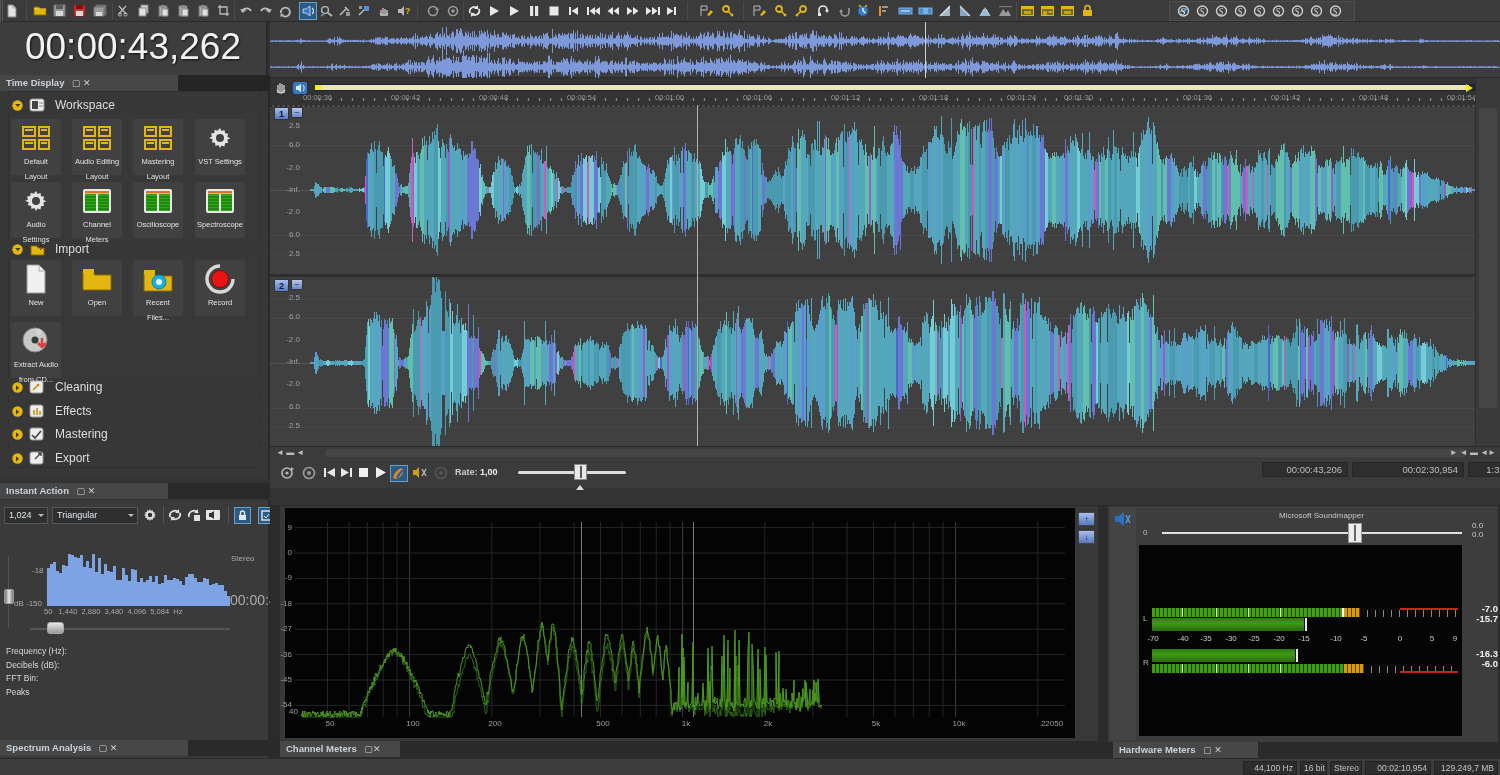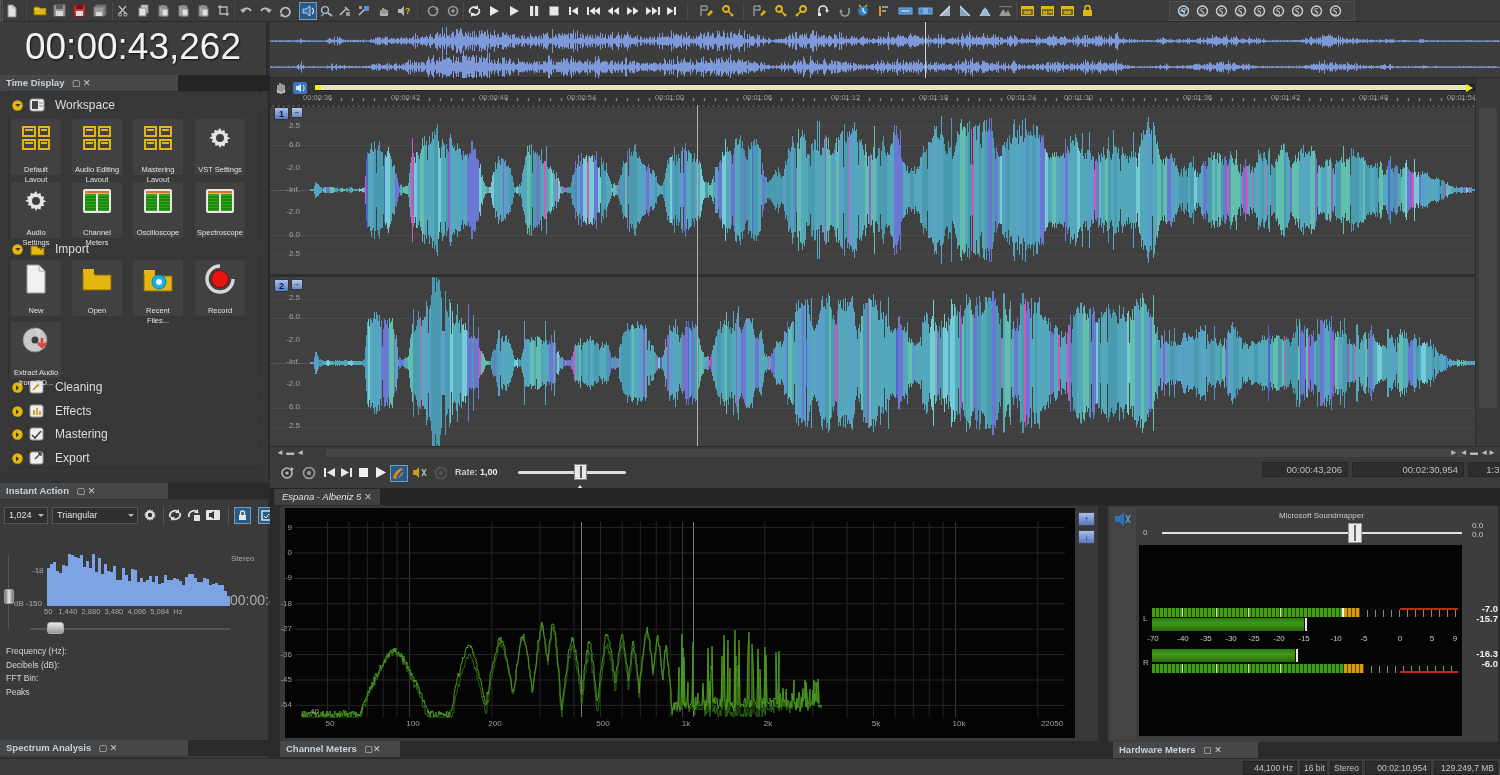--- a/index.html
+++ b/index.html
@@ -13,21 +13,21 @@
 #timedisp .t{font-size:37px;color:#f2f2f2;text-align:center;margin-top:4px;letter-spacing:0px;text-shadow:1px 1px 2px #111}
 .ptab{position:absolute;height:16px;background:#474747;color:#c8d2dc;font-size:9.5px;line-height:16px;padding:0 6px;font-weight:bold}
 .ptabrest{position:absolute;height:16px;background:#252525;left:0;width:270px}
 .ptx{display:inline-block;margin-left:5px;color:#cfcfcf;font-weight:normal;font-size:9px}
 #leftpanel{position:absolute;left:0;top:91px;width:270px;height:388px;background:#373737;border-right:2px solid #2a2a2a}
 .sech{position:absolute;left:8px;width:252px;height:18px;display:flex;align-items:center;background:#373737}
 .sech .slab{color:#ddd;font-size:12px;margin-left:10px}
 .sech .sicon{width:16px;height:14px;display:inline-block}
 .bb{position:absolute;background:#414141;border-radius:2px;text-align:center}
 .bbi{margin-top:4px;height:30px;display:flex;align-items:center;justify-content:center}
-.bbl{font-size:7.5px;color:#e2e2e2;line-height:10px;margin-top:12px}
+.bbl{font-size:7.5px;color:#e2e2e2;line-height:15px;margin-top:1px}
 
 #ia{position:absolute;left:0;top:500px;width:270px;height:258px;background:#3a3a3a;border-right:2px solid #2a2a2a}
 .dd{position:absolute;height:17px;background:#2f2f2f;border:1px solid #555;color:#dfe5ea;font-size:9px;line-height:15px;padding:0 4px}
 .dd:after{content:"";position:absolute;right:3px;top:6px;border:3px solid transparent;border-top-color:#bbb}
 .iabtn{position:absolute;top:7px;width:17px;height:17px}
 .iabtn.bl{background:#2a5b85;border:1px solid #6aa0c8}
 .cml{position:absolute;font-size:8px;color:#9aa29a;width:20px;text-align:right}
 .hwsl{position:absolute;top:634px;font-size:8px;color:#c8c8c8;width:20px;text-align:center}
 .dbl{position:absolute;left:0;width:30px;text-align:right;font-size:8px;color:#9aa0a8}
 .rlab{position:absolute;top:2px;font-size:7.5px;color:#9a9a9a}
@@ -738,23 +738,20 @@
     <div style="position:absolute;left:185px;top:9px;font-size:9px;color:#ccc;font-weight:bold">Rate: <span style="color:#eee">1,00</span></div>
     <div style="position:absolute;left:248px;top:13px;width:108px;height:3px;background:#ddd;border-radius:2px"></div>
     <div style="position:absolute;left:304px;top:6px;width:13px;height:16px;background:#e8e8e8;border:1px solid #888"></div>
     <div style="position:absolute;left:309.5px;top:8px;width:2px;height:12px;background:#555"></div>
     <div style="position:absolute;left:306px;top:23px;width:0;height:0;border:4px solid transparent;border-bottom:5px solid #ddd"></div>
     <div class="tmbox" style="left:992px;width:86px">00:00:43,206</div>
     <div class="tmbox" style="left:1082px;width:112px">00:02:30,954</div>
     <div class="tmbox" style="left:1198px;width:56px">1:3,882</div>
   </div>
 
-  <div style="position:absolute;left:270px;top:488px;width:1230px;height:17px;background:#252525">
-    <div style="position:absolute;left:4px;top:1px;height:16px;background:#3f3f3f;padding:0 8px;font-size:9.5px;line-height:16px;color:#e0e0e0;font-style:italic">Espana - Albeniz 5 <span style="font-style:normal;color:#bbb">✕</span></div>
-  </div>
 
   <div style="position:absolute;left:270px;top:505px;width:840px;height:253px;background:#2b2b2b"></div>
   <div style="position:absolute;left:280px;top:506px;width:818px;height:239px;background:#383838"></div>
   <svg width="790" height="230" viewBox="0 0 790 230" style="position:absolute;left:285px;top:508px;background:#040404">
     <path d="M42.5 14V209" stroke="#262626"></path>
       <path d="M64.1 14V209" stroke="#262626"></path>
       <path d="M82.3 14V209" stroke="#262626"></path>
       <path d="M98.2 14V209" stroke="#262626"></path>
       <path d="M112.1 14V209" stroke="#262626"></path>
       <path d="M124.6 14V209" stroke="#3c3c3c"></path>
@@ -791,21 +788,21 @@
       <path d="M16,206 17,207 17,208 18,203 18,209 19,206 20,203 20,209 21,205 22,205 22,209 23,207 23,204 24,206 25,204 25,208 26,208 26,208 27,206 28,203 28,205 29,204 30,207 30,204 31,209 31,207 32,205 33,204 33,206 34,209 34,207 35,208 36,207 36,204 37,208 38,203 38,203 39,209 39,207 40,206 41,209 41,206 42,203 42,208 43,205 44,208 44,205 45,203 46,208 46,209 47,209 47,206 48,209 49,209 49,206 50,203 50,206 51,207 52,205 52,209 53,205 54,208 54,205 55,203 55,209 56,205 57,205 57,208 58,207 58,203 59,202 60,208 60,204 61,203 62,208 62,205 63,209 63,207 64,205 65,205 65,204 66,209 66,207 67,203 68,205 68,206 69,207 69,203 70,205 71,209 71,204 72,207 73,206 73,208 74,206 74,207 75,208 76,203 76,205 77,199 77,202 78,196 79,194 79,195 80,192 81,193 81,189 82,189 82,189 83,183 84,185 84,184 85,179 85,181 86,178 87,180 87,174 88,177 89,177 89,169 90,173 90,167 91,165 92,167 92,169 93,168 93,166 94,163 95,161 95,157 96,160 97,160 97,157 98,158 98,158 99,153 100,151 100,155 101,151 101,149 102,147 103,149 103,145 104,149 105,144 105,143 106,142 106,143 107,145 108,145 108,141 109,143 109,140 110,144 111,140 111,144 112,146 113,146 113,144 114,144 114,146 115,149 116,147 116,145 117,149 117,147 118,154 119,148 119,150 120,153 121,155 121,156 122,154 122,161 123,158 124,160 124,163 125,161 125,162 126,168 127,165 127,168 128,169 129,169 129,174 130,172 130,174 131,172 132,178 132,175 133,177 133,179 134,179 135,186 135,184 136,185 137,186 137,189 138,193 138,194 139,192 140,197 140,199 141,198 141,199 142,200 143,205 143,202 144,206 145,204 145,209 146,203 146,205 147,203 148,203 148,204 149,209 149,207 150,208 151,204 151,208 152,208 153,208 153,208 154,203 154,203 155,207 156,204 156,206 157,206 157,207 158,205 159,208 159,208 160,206 161,208 161,206 162,203 162,209 163,209 164,204 164,209 165,208 165,203 166,203 167,202 167,200 168,196 169,192 169,186 170,182 170,180 171,177 172,174 172,171 173,168 173,165 174,169 175,165 175,163 176,158 176,156 177,155 178,149 178,150 179,150 180,147 180,144 181,141 181,140 182,139 183,140 183,137 184,137 184,138 185,137 186,140 186,138 187,140 188,145 188,144 189,148 189,149 190,150 191,151 191,153 192,156 192,162 193,162 194,166 194,171 195,170 196,173 196,173 197,179 197,179 198,184 199,189 199,188 200,194 200,195 201,197 202,194 202,184 203,187 204,182 204,179 205,176 205,167 206,163 207,162 207,161 208,154 208,154 209,154 210,147 210,147 211,145 212,142 212,139 213,138 213,133 214,130 215,130 215,133 216,129 216,135 217,133 218,133 218,136 219,137 220,140 220,146 221,149 221,150 222,151 223,157 223,160 224,160 224,166 225,167 226,171 226,172 227,181 228,184 228,183 229,182 229,181 230,175 231,170 231,163 232,156 232,157 233,153 234,145 234,143 235,137 236,133 236,130 237,129 237,128 238,130 239,126 239,132 240,134 240,136 241,137 242,143 242,145 243,148 244,158 244,161 245,162 245,167 246,171 247,181 247,184 248,182 248,178 249,171 250,163 250,163 251,158 252,147 252,144 253,142 253,133 254,132 255,129 255,124 256,122 256,117 257,114 258,119 258,118 259,128 260,131 260,136 261,137 261,145 262,147 263,153 263,151 264,143 264,137 265,131 266,131 266,124 267,116 268,116 268,116 269,117 269,123 270,123 271,130 271,139 272,139 272,148 273,157 274,161 274,166 275,177 275,187 276,193 277,202 277,194 278,190 279,181 279,181 280,177 280,170 281,167 282,162 282,158 283,154 283,147 284,141 285,142 285,137 286,136 287,129 287,130 288,133 288,130 289,137 290,141 290,144 291,142 291,146 292,153 293,155 293,159 294,167 295,168 295,172 296,176 296,186 297,187 298,181 298,173 299,171 299,163 300,156 301,155 301,149 302,142 303,144 303,134 304,135 304,133 305,136 306,136 306,142 307,145 307,153 308,153 309,159 309,165 310,174 311,180 311,184 312,193 312,193 313,191 314,182 314,181 315,172 315,166 316,162 317,158 317,156 318,149 319,145 319,137 320,133 320,129 321,126 322,128 322,127 323,127 323,131 324,133 325,134 325,140 326,141 327,147 327,152 328,152 328,163 329,163 330,171 330,175 331,174 331,164 332,158 333,157 333,150 334,144 335,140 335,134 336,131 336,130 337,126 338,127 338,132 339,134 339,138 340,144 341,151 341,154 342,157 343,163 343,173 344,171 344,164 345,159 346,156 346,147 347,142 347,139 348,133 349,136 349,143 350,145 351,147 351,156 352,156 352,163 353,169 354,180 354,185 355,172 355,169 356,163 357,157 357,150 358,147 359,139 359,139 360,129 360,127 361,126 362,122 362,119 363,126 363,126 364,129 365,133 365,142 366,144 367,150 367,154 368,165 368,163 369,157 370,148 370,145 371,143 371,138 372,130 373,127 373,132 374,139 375,138 375,143 376,152 376,156 377,164 378,172 378,163 379,160 379,154 380,142 381,143 381,137 382,140 382,149 383,155 384,162 384,167 385,173 386,183 386,193 387,202 387,206 388,200 389,195 389,202 390,199 390,194 391,196 392,194 392,202 393,197 394,159 394,197 395,202 395,200 396,201 397,126 397,189 398,140 398,197 399,149 400,199 400,194 401,198 402,194 402,194 403,174 403,194 404,200 405,197 405,197 406,196 406,196 407,192 408,134 408,199 409,197 410,202 410,191 411,189 411,198 412,195 413,185 413,194 414,194 414,195 415,198 416,197 416,197 417,197 418,175 418,176 419,194 419,193 420,202 421,192 421,197 422,198 422,193 423,140 424,195 424,173 425,201 426,166 426,158 427,162 427,138 428,194 429,191 429,195 430,189 430,196 431,195 432,193 432,190 433,201 434,198 434,197 435,195 435,191 436,199 437,148 437,194 438,190 438,190 439,127 440,193 440,194 441,202 442,191 442,199 443,132 443,194 444,191 445,160 445,195 446,196 446,198 447,194 448,200 448,198 449,203 450,122 450,199 451,148 451,194 452,195 453,197 453,157 454,178 454,132 455,197 456,199 456,196 457,196 458,197 458,196 459,199 459,193 460,190 461,196 461,199 462,196 462,195 463,142 464,124 464,194 465,200 466,192 466,198 467,197 467,136 468,153 469,192 469,193 470,193 470,194 471,197 472,200 472,194 473,141 474,201 474,197 475,186 475,161 476,193 477,196 477,200 478,190 478,194 479,196 480,139 480,199 481,192 481,147 482,194 483,194 483,195 484,196 485,193 485,190 486,195 486,198 487,192 488,194 488,192 489,198 489,190 490,191 491,191 491,144 492,196 493,192 493,192 494,143 494,200 495,185 496,191 496,199 497,198 497,196 498,180 499,194 499,192 500,195 501,197 501,181 502,199 502,194 503,192 504,193 504,197 505,200 505,200 506,193 507,199 507,185 508,193 509,172 509,194 510,196 510,194 511,202 512,190 512,196 513,200 513,196 514,184 515,189 515,203 516,197 517,189 517,198 518,181 518,193 519,191 520,184 520,172 521,199 521,174 522,186 523,201 523,196 524,194 525,181 525,198 526,196 526,195 527,195 528,182 528,197 529,172 529,195 530,185 531,193 531,174 532,190 533,195 533,171 534,191 534,199 535,198 536,197 536,198 537,197" stroke="#4d9820" stroke-width="1" fill="none"></path>
   </svg>
   <div class="cml" style="left:272px;top:523px">9</div>
     <div class="cml" style="left:272px;top:548px">0</div>
     <div class="cml" style="left:272px;top:573px">-9</div>
     <div class="cml" style="left:272px;top:599px">-18</div>
     <div class="cml" style="left:272px;top:624px">-27</div>
     <div class="cml" style="left:272px;top:650px">-36</div>
     <div class="cml" style="left:272px;top:675px">-45</div>
     <div class="cml" style="left:272px;top:700px">-54</div>
-    <div class="cml" style="left:289px;top:707px;width:30px;text-align:right">40</div>
+    <div class="cml" style="left:289px;top:707px;width:30px;text-align:left">40</div>
     <div class="cml" style="left:315px;top:719px;width:30px;text-align:center">50</div>
     <div class="cml" style="left:398px;top:719px;width:30px;text-align:center">100</div>
     <div class="cml" style="left:480px;top:719px;width:30px;text-align:center">200</div>
     <div class="cml" style="left:588px;top:719px;width:30px;text-align:center">500</div>
     <div class="cml" style="left:671px;top:719px;width:30px;text-align:center">1k</div>
     <div class="cml" style="left:753px;top:719px;width:30px;text-align:center">2k</div>
     <div class="cml" style="left:861px;top:719px;width:30px;text-align:center">5k</div>
     <div class="cml" style="left:944px;top:719px;width:30px;text-align:center">10k</div>
     <div class="cml" style="left:1037px;top:719px;width:30px;text-align:center">22050</div>
   <div style="position:absolute;left:1078px;top:512px;width:17px;height:14px;background:linear-gradient(#a8c0e8,#5878c0);border:1px solid #444;color:#123;font-size:8px;text-align:center;line-height:13px">↑</div>

